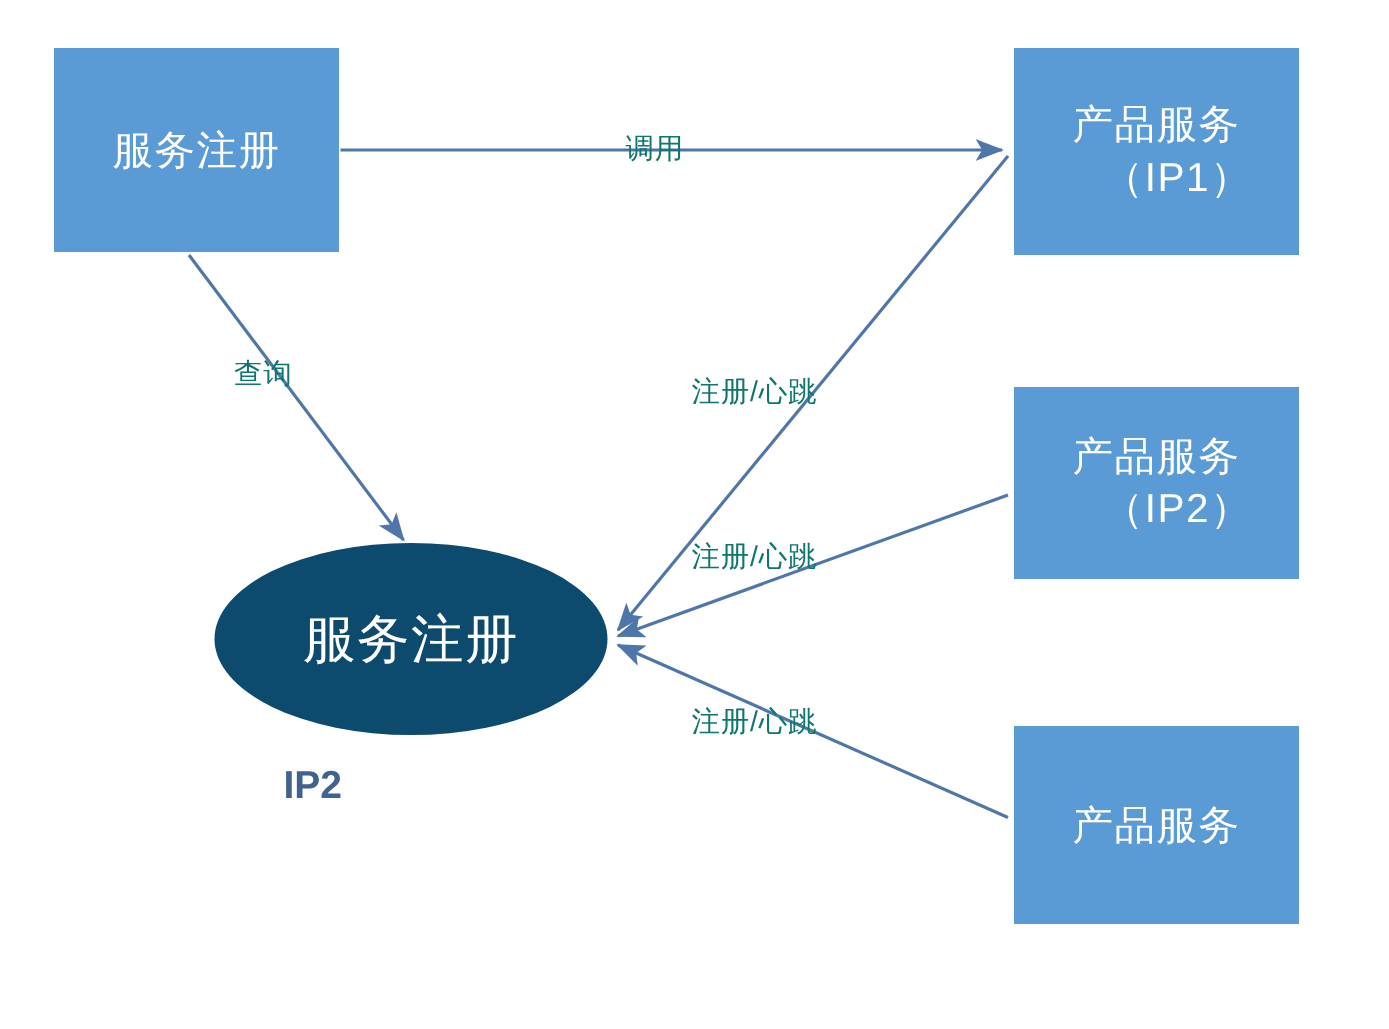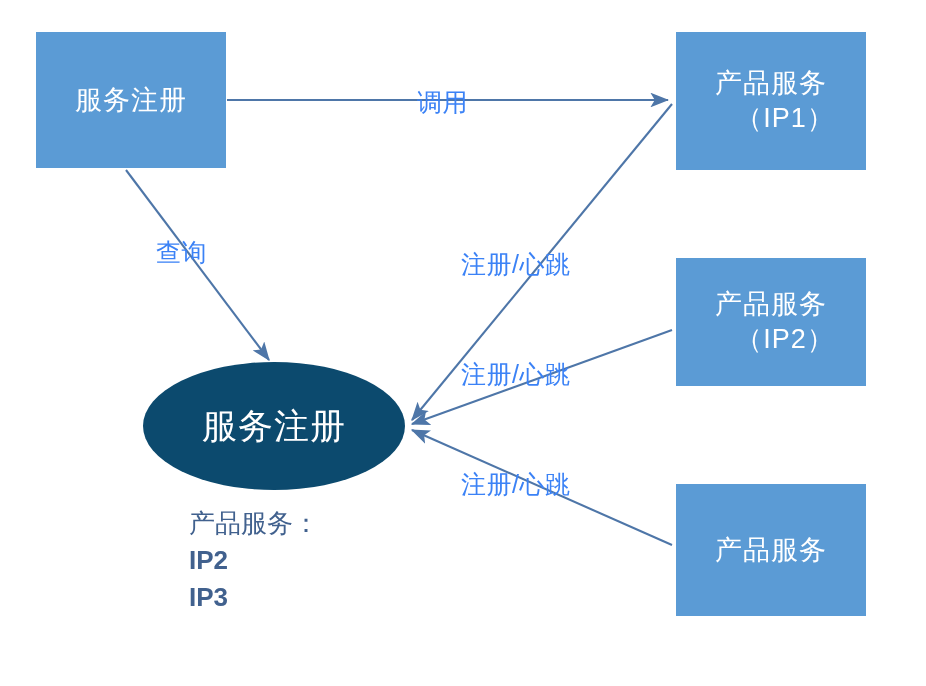--- a/index.html
+++ b/index.html
@@ -44,22 +44,22 @@
     align-items: center;
     justify-content: center;
     color: #ffffff;
     font-size: 35px;
     letter-spacing: 1px;
     box-sizing: border-box;
   }
 
   .edge-label {
     position: absolute;
-    color: #3b82f6;
-    font-size: 25px;
+    color: #0f766e;
+    font-size: 19px;
     letter-spacing: 0.5px;
     white-space: nowrap;
     background: transparent;
   }
 
   .note-list {
     position: absolute;
     color: #41618E;
     font-size: 26px;
     line-height: 1.42;
@@ -127,16 +127,14 @@
   <span>服务注册</span>
 </div>
 
 <span class="edge-label" id="label-call">调用</span>
 <span class="edge-label" id="label-query">查询</span>
 <span class="edge-label" id="label-reg-1">注册/心跳</span>
 <span class="edge-label" id="label-reg-2">注册/心跳</span>
 <span class="edge-label" id="label-reg-3">注册/心跳</span>
 
 <div class="note-list" id="note-services">
-  <div class="note-head">产品服务：</div>
   <div>IP2</div>
-  <div>IP3</div>
 </div>
 
 </body></html>

